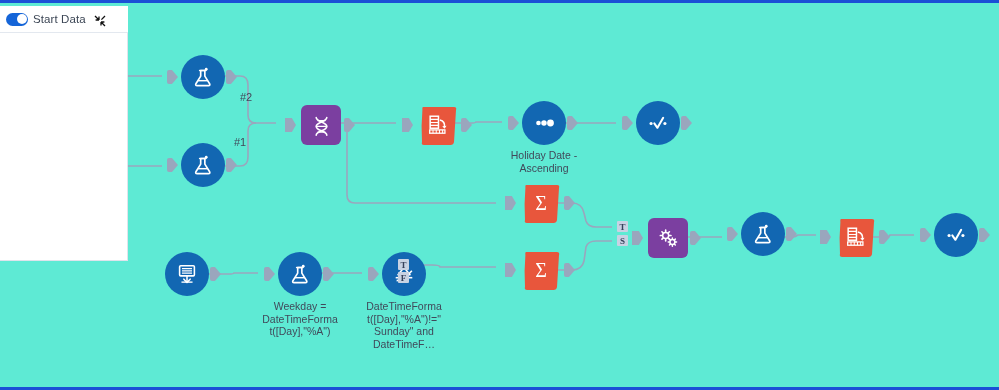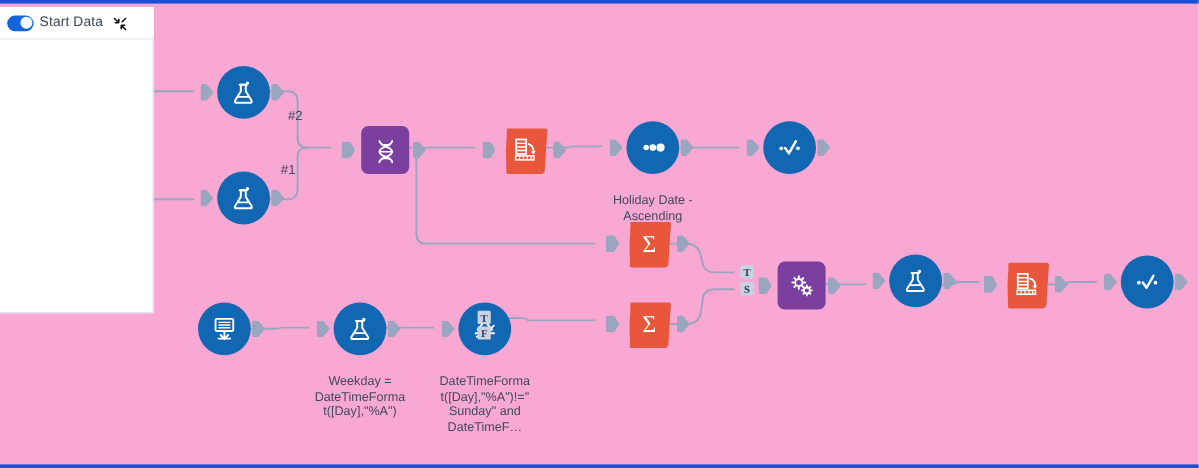--- a/index.html
+++ b/index.html
@@ -4,21 +4,21 @@
 <style>
   html,body{margin:0;padding:0;}
   body{
     width:999px;height:390px;overflow:hidden;
     background:#f4f7fb;
     font-family:"Liberation Sans","DejaVu Sans",sans-serif;
     position:relative;
   }
   #canvas{
     position:absolute;left:0;top:0;width:999px;height:390px;
-    background:#f9a8d4;
+    background:#5eead4;
     border-top:3px solid #1b50d6;
     border-bottom:3px solid #1b50d6;
     box-sizing:border-box;
     overflow:hidden;
   }
   
   #start-panel{
     position:absolute;left:0;top:3px;width:128px;height:255px;
     background:#ffffff;
     border-right:1px solid #dfe4ec;
@@ -74,21 +74,21 @@
   .folder::before{
     content:"";position:absolute;left:0;top:-4px;width:17px;height:6px;
     background:#12a08c;border-radius:3px 3px 0 0;
   }
   .sigma{
     width:42px;height:42px;margin:1px;
     position:relative;
     display:flex;align-items:center;justify-content:center;
   }
   .label{
-    margin-top:16px;
+    margin-top:4px;
     font-size:10.5px;line-height:12.6px;color:#41495a;
     text-align:center;width:76px;
     word-break:break-word;
   }
   
   .conn{
     position:absolute;width:11px;height:14px;background:#9aa6bd;
     clip-path:polygon(0 0,62% 0,100% 50%,62% 100%,0 100%);
   }
   .conn.round{

